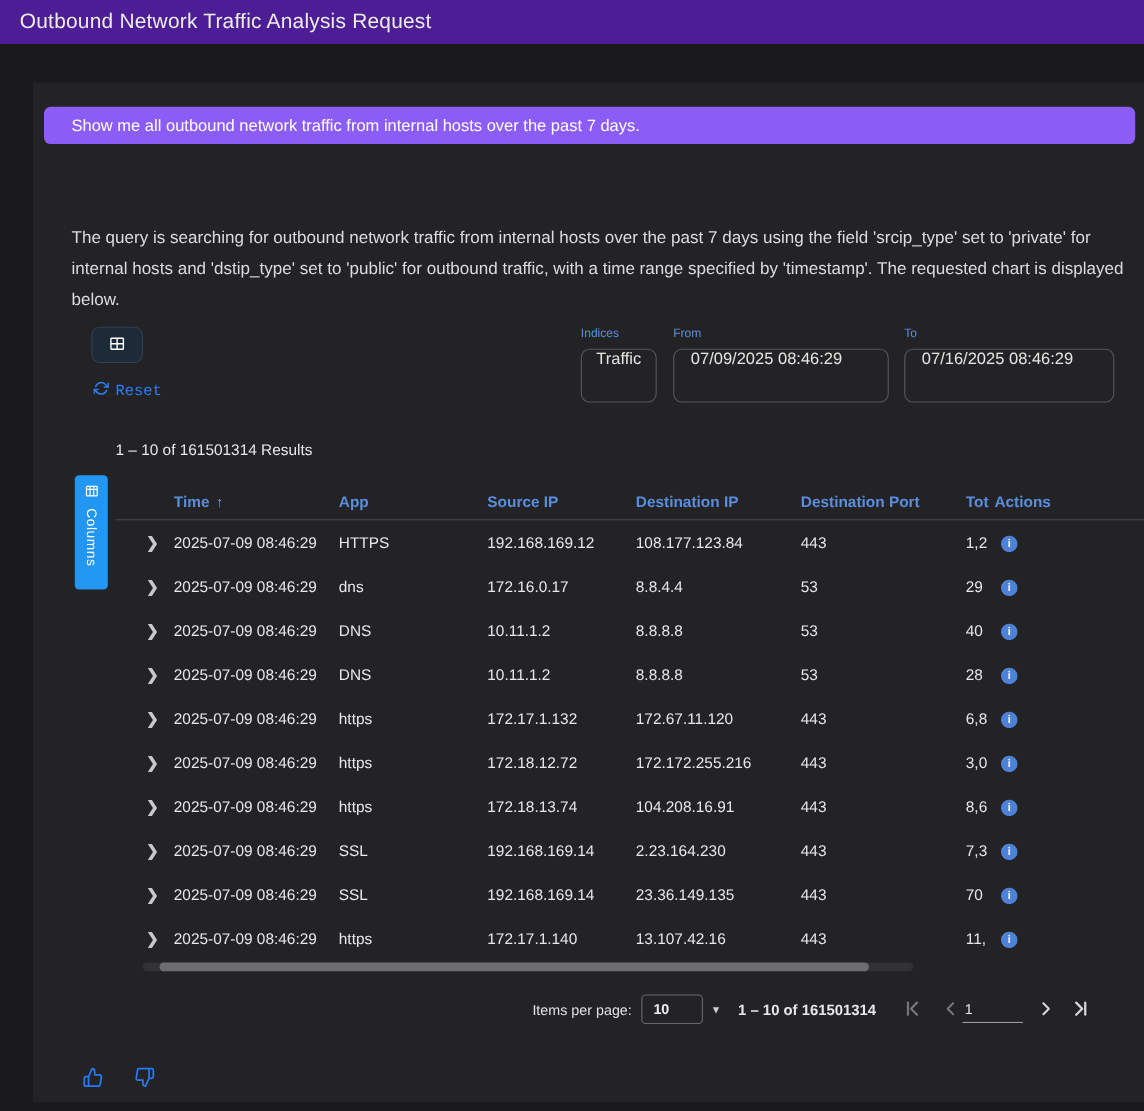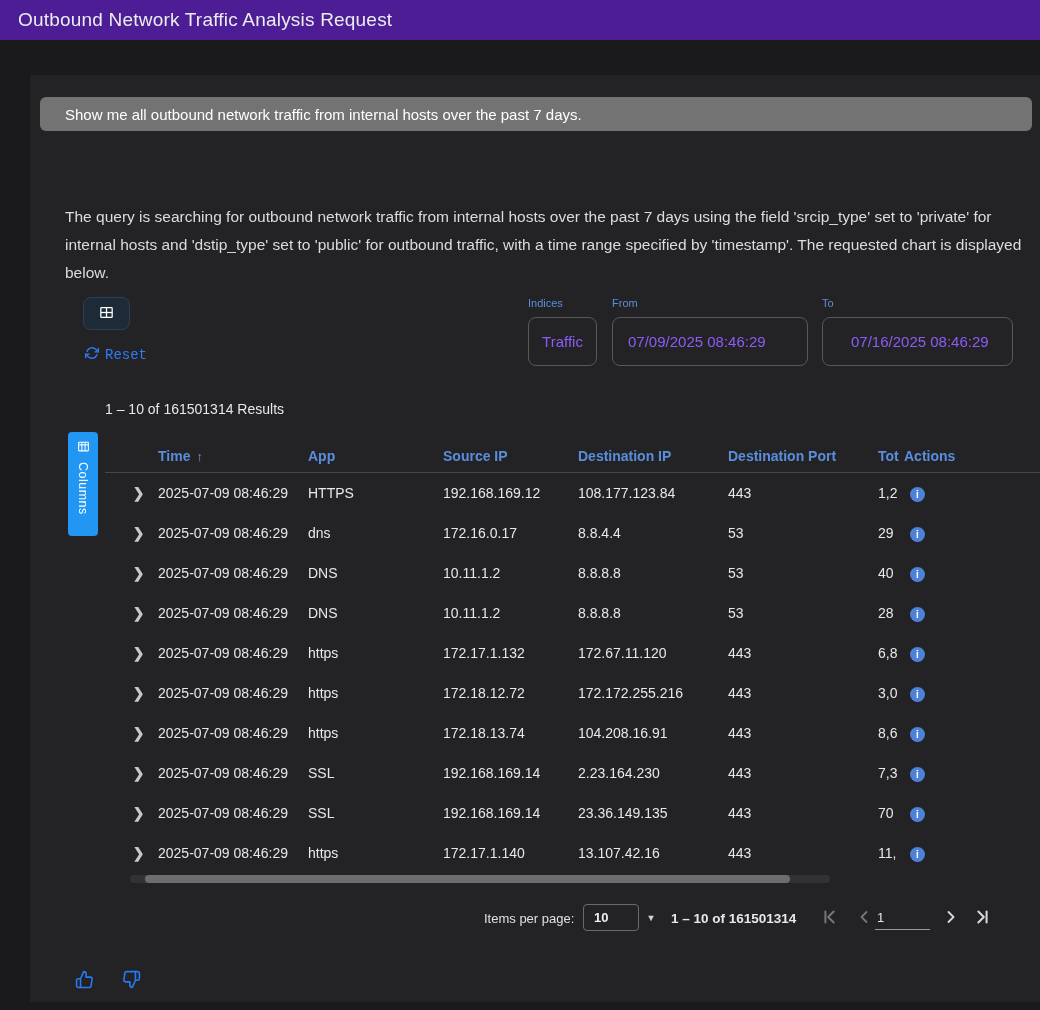--- a/index.html
+++ b/index.html
@@ -5,21 +5,21 @@
 <style>
   * { margin:0; padding:0; box-sizing:border-box; }
   html,body { width:1040px; height:1010px; background:#1a1a1c; overflow:hidden;
               font-family:"Liberation Sans", sans-serif; }
   .titlebar { position:absolute; left:0; top:0; width:1040px; height:40px; background:#4c1d95; }
   .page-title { position:absolute; left:18px; top:9px; font-size:19px; color:#ececee; letter-spacing:.2px; }
 
   .card { position:absolute; left:30px; top:75px; right:0; bottom:8px; background:#232326; }
 
   .banner { position:absolute; left:10px; top:22px; width:992px; height:34px;
-            background:#737373; border-radius:6px; display:flex; align-items:center; }
+            background:#8b5cf6; border-radius:6px; display:flex; align-items:center; }
   .banner span { color:#fff; font-size:15px; padding-left:25px; }
 
   .query-row { position:absolute; left:33px; top:77px; width:970px; height:40px; }
   .query-input { position:absolute; left:0; top:0; width:850px; height:40px; background:#1d1d20;
                  border:1px solid #3a3a3e; border-radius:8px; color:#e6e6e8; font-size:15px;
                  padding:0 14px; font-family:"Liberation Sans", sans-serif; outline:none; }
   .edit-btn { position:absolute; left:895px; top:8px; width:26px; height:26px; background:none;
               border:none; cursor:pointer; }
 
   .description { position:absolute; left:35px; top:128px; width:965px; font-size:15.5px;
@@ -29,24 +29,24 @@
               border:1px solid #31404f; border-radius:8px; display:flex; align-items:center;
               justify-content:center; cursor:pointer; }
 
   .reset-link { position:absolute; left:55px; top:271px; display:flex; align-items:center; gap:6px;
                 background:none; border:none; color:#2e7cf6; font-size:14px; cursor:pointer;
                 font-family:Liberation Mono, monospace; }
 
   .field { position:absolute; top:222px; }
   .field .flabel { display:block; font-size:11px; color:#5a8edd; margin-bottom:8px; }
   .fbox { border:1px solid #58585c; border-radius:8px; height:49px; background:transparent;
-          color:#8b5cf6; font-size:15px; display:flex; align-items:center; cursor:pointer; }
+          color:#e5e5e5; font-size:15px; display:flex; align-items:flex-start; cursor:pointer; }
   .f-indices { left:498px; } .f-indices .fbox { width:69px; justify-content:center; }
   .f-from { left:582px; } .f-from .fbox { width:196px; padding-left:15px; }
-  .f-to { left:792px; } .f-to .fbox { width:191px; padding-left:28px; }
+  .f-to { left:792px; } .f-to .fbox { width:191px; padding-left:15px; }
 
   .results-summary { position:absolute; left:75px; top:326px; font-size:14px; color:#e8e8ea; }
 
   .columns-btn { position:absolute; left:38px; top:357px; width:30px; height:104px; background:#2196f3;
                  border:none; border-radius:4px; cursor:pointer; display:flex; flex-direction:column;
                  align-items:center; padding-top:8px; gap:6px; }
   .columns-btn .vtext { writing-mode:vertical-rl; color:#fff; font-size:12.5px; letter-spacing:.5px;
                         font-family:"Liberation Sans", sans-serif; }
 
   .table { position:absolute; left:75px; top:365px; right:0; }

